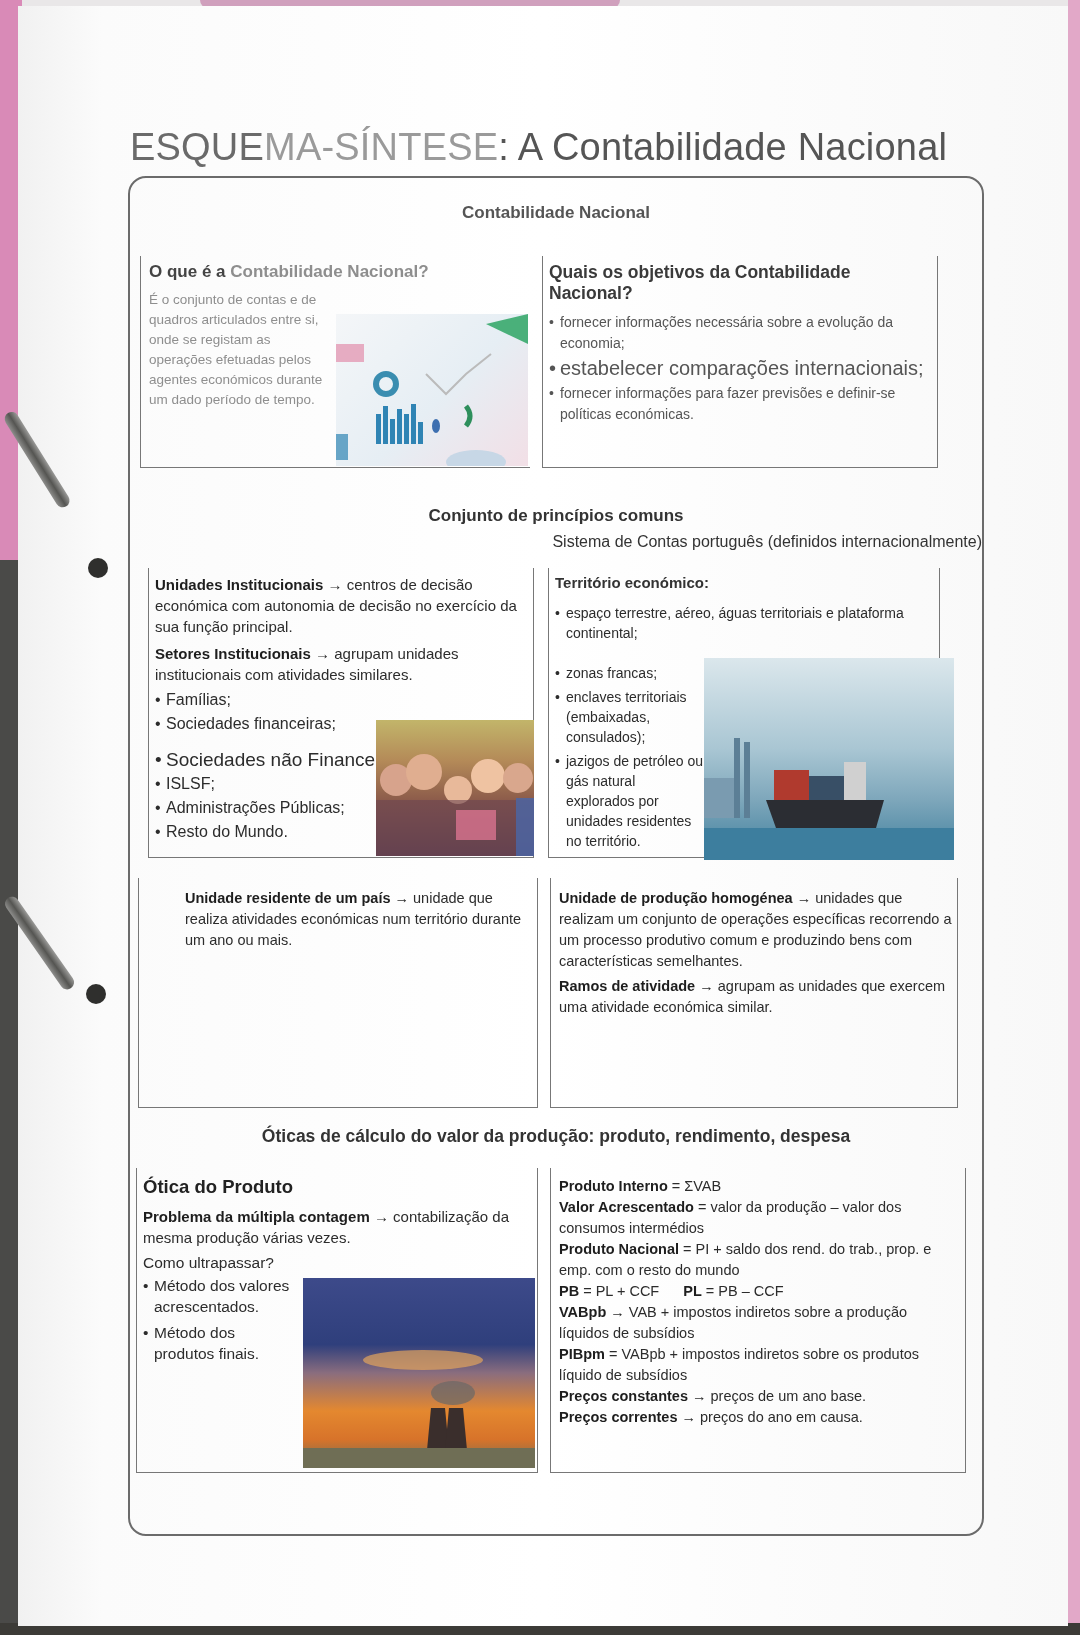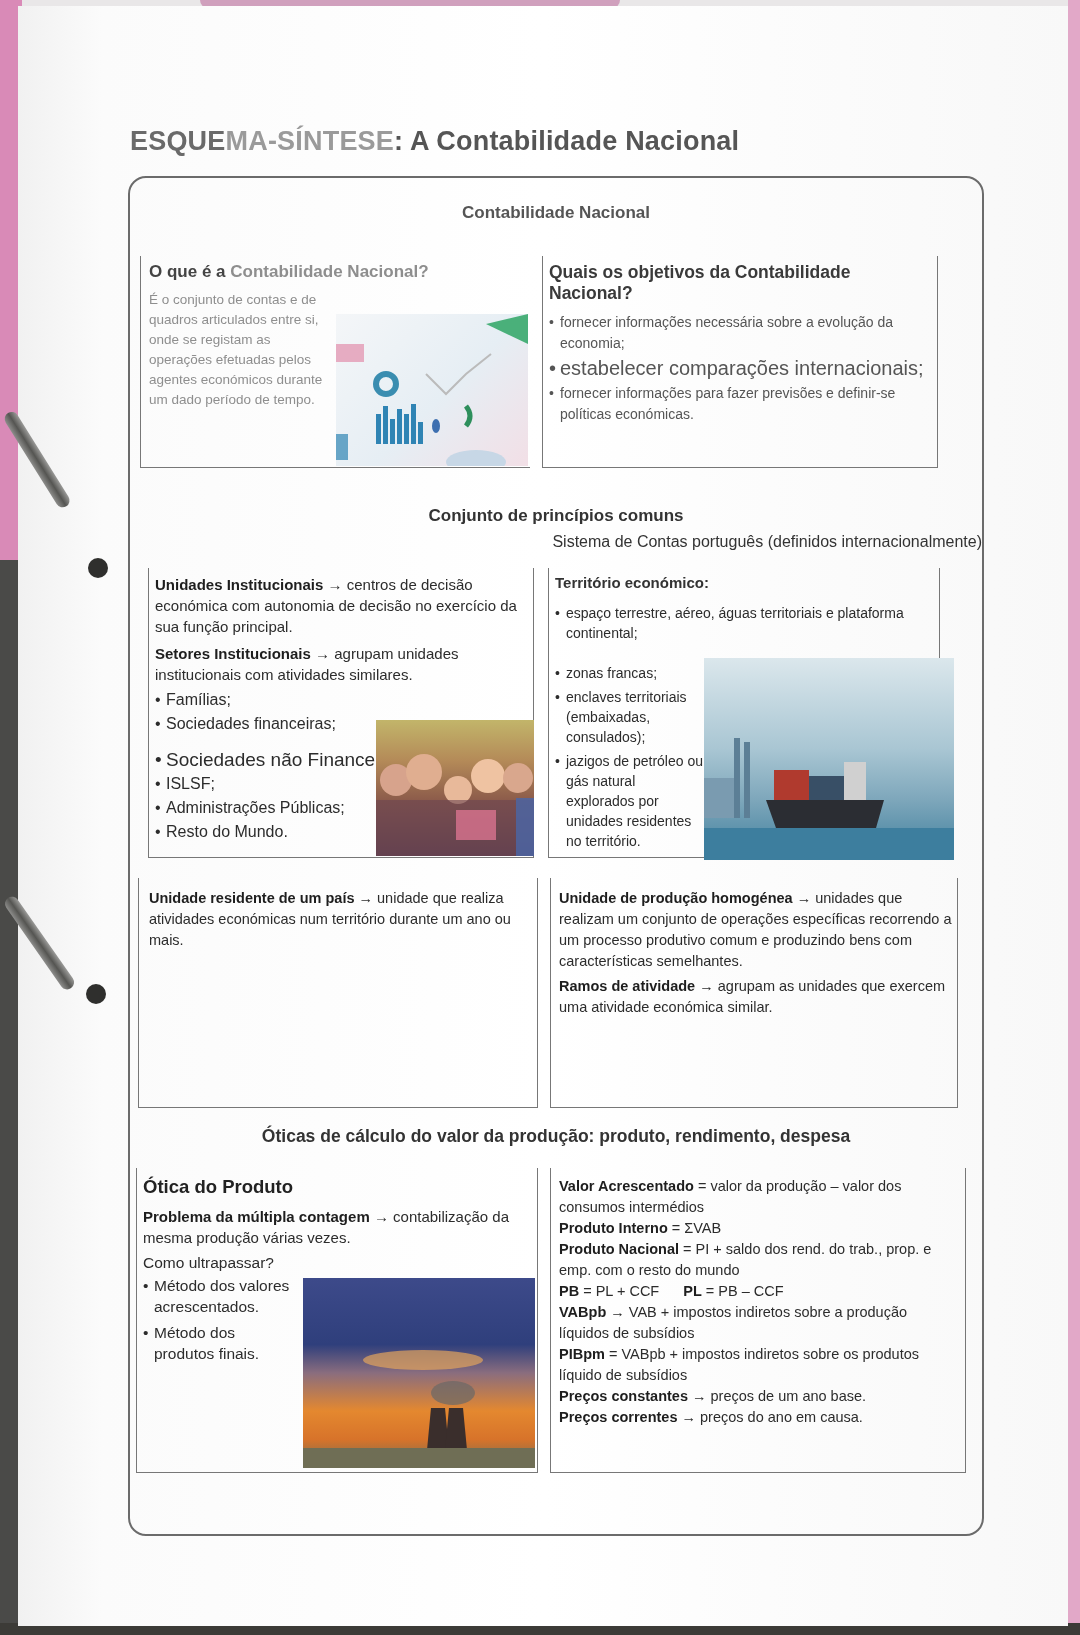--- a/index.html
+++ b/index.html
@@ -23,21 +23,21 @@
   }
   .binder-ring { position:absolute; width:110px; height:14px; background:linear-gradient(#9a9a98,#555552,#8d8d8b); border-radius:7px; transform-origin:left center; }
   .ring1 { left:-10px; top:400px; transform:rotate(58deg); }
   .ring2 { left:-10px; top:885px; transform:rotate(55deg); }
   .ring-end { position:absolute; width:20px; height:20px; border-radius:50%; background:#2f2f2d; }
   .ring1-end { left:70px; top:552px; }
   .ring2-end { left:68px; top:978px; }
 
   .main-title {
     position:absolute; left:130px; top:126px;
-    font-size:27px; color:#555; font-weight:bold; letter-spacing:0.2px;
+    font-size:38px; color:#555; font-weight:normal; letter-spacing:0.2px;
   }
   .main-title .t1 { color:#6a6a6a; }
   .main-title .t2 { color:#9a9a9a; }
   .main-title .t3 { color:#555; }
 
   .frame {
     position:absolute; left:130px; top:176px; width:856px; height:1360px;
     border:2px solid #6b6b6b; border-radius:18px;
   }
   .frame-title {
@@ -178,21 +178,21 @@
           <rect x="40" y="84" width="6" height="76" fill="#5c7f96"></rect>
           <polygon points="62,142 180,142 172,170 72,170" fill="#2b2d33"></polygon>
           <rect x="70" y="112" width="35" height="30" fill="#b03a2e"></rect>
           <rect x="105" y="118" width="35" height="24" fill="#384f66"></rect>
           <rect x="140" y="104" width="22" height="38" fill="#d0d0d0"></rect>
           <rect x="0" y="170" width="250" height="32" fill="#3d7e9e"></rect>
         </svg>
       </div>
     </div>
 
-    <div class="box" style="left:8px;top:700px;width:400px;height:230px;border-right:1.5px solid #777;">
+    <div class="box" style="left:8px;top:700px;width:400px;height:230px;border-right:1.5px solid #777;padding-left:36px;">
       <p style="padding:10px 4px 0 10px;font-size:14.5px;">
         <span class="b">Unidade residente de um país</span><span> → </span><span>unidade que realiza atividades económicas num território durante um ano ou mais.</span>
       </p>
     </div>
 
     <div class="box right-edge" style="left:420px;top:700px;width:408px;height:230px;">
       <p style="padding:10px 4px 0 8px;font-size:14.5px;">
         <span class="b">Unidade de produção homogénea</span><span> → </span><span>unidades que realizam um conjunto de operações específicas recorrendo a um processo produtivo comum e produzindo bens com características semelhantes.</span>
       </p>
       <p style="padding:4px 4px 0 8px;font-size:14.5px;">
@@ -218,22 +218,22 @@
           <polygon points="128,130 142,130 146,172 124,172" fill="#3a2e2c"></polygon>
           <polygon points="146,130 160,130 164,172 142,172" fill="#3a2e2c"></polygon>
           <ellipse cx="150" cy="115" rx="22" ry="12" fill="#6a6866" opacity=".7"></ellipse>
           <rect x="0" y="170" width="232" height="20" fill="#6f6e55"></rect>
         </svg>
       </div>
     </div>
 
     <div class="box right-edge" style="left:420px;top:990px;width:416px;height:305px;">
       <div style="padding:8px 4px 0 8px;">
+        <p style="font-size:14.5px;"><span class="b">Produto Interno</span><span> = ΣVAB</span></p>
         <p style="font-size:14.5px;"><span class="b">Valor Acrescentado</span><span> = valor da produção – valor dos consumos intermédios</span></p>
-        <p style="font-size:14.5px;"><span class="b">Produto Interno</span><span> = ΣVAB</span></p>
         <p style="font-size:14.5px;"><span class="b">Produto Nacional</span><span> = PI + saldo dos rend. do trab., prop. e emp. com o resto do mundo</span></p>
         <p style="font-size:14.5px;"><span class="b">PB</span><span> = PL + CCF</span><span style="display:inline-block;width:24px;"></span><span class="b">PL</span><span> = PB – CCF</span></p>
         <p style="font-size:14.5px;"><span class="b">VABpb</span><span> → VAB + impostos indiretos sobre a produção líquidos de subsídios</span></p>
         <p style="font-size:14.5px;"><span class="b">PIBpm</span><span> = VABpb + impostos indiretos sobre os produtos líquido de subsídios</span></p>
         <p style="font-size:14.5px;"><span class="b">Preços constantes</span><span> → preços de um ano base.</span></p>
         <p style="font-size:14.5px;"><span class="b">Preços correntes</span><span> → preços do ano em causa.</span></p>
       </div>
     </div>
   </div>
 </div>

